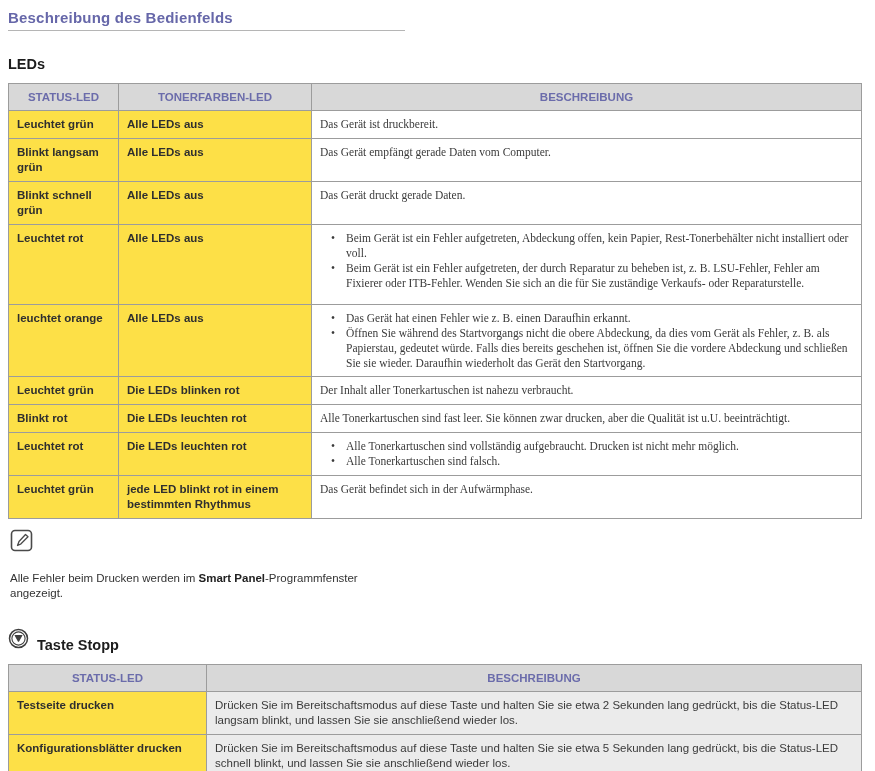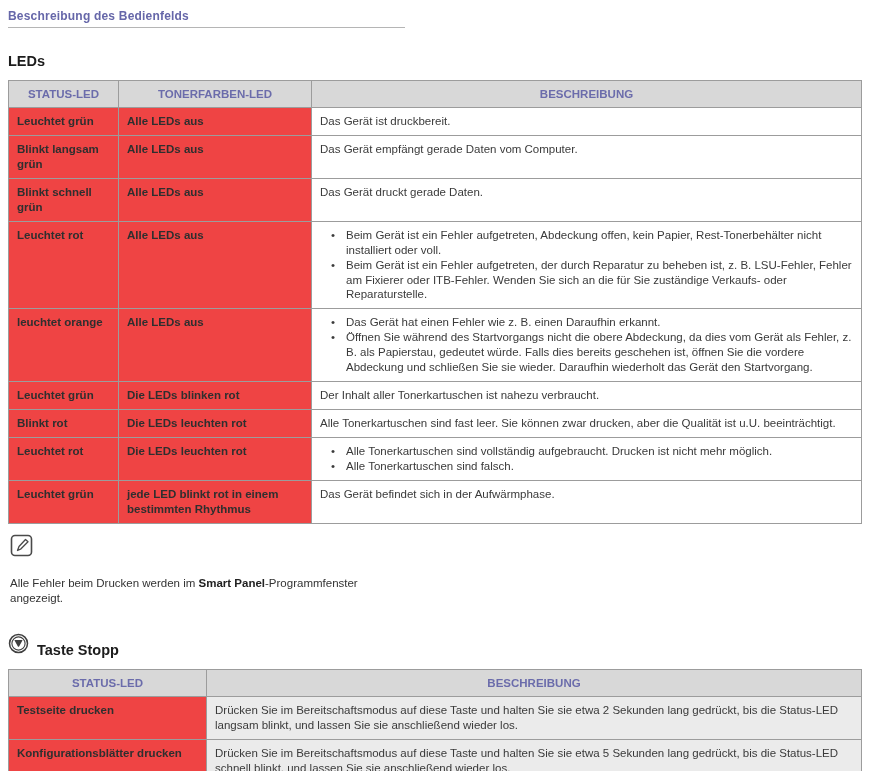--- a/index.html
+++ b/index.html
@@ -8,21 +8,21 @@
     width: 875px;
     height: 771px;
     font-family: "Liberation Sans", sans-serif;
     color: #3a3a3a;
     position: relative;
     overflow: hidden;
   }
   .content { padding: 9px 13px 0 8px; }
 
   .page-title {
-    font-size: 12px;
+    font-size: 15px;
     font-weight: bold;
     color: #6667a9;
     letter-spacing: 0.2px;
   }
   .title-rule {
     width: 397px;
     border: none;
     border-top: 1px solid #b5b5b5;
     margin-top: 4px;
   }
@@ -64,25 +64,25 @@
   th {
     background: #d8d8d8;
     color: #6b6cab;
     font-weight: bold;
     text-align: center;
     height: 27px;
     vertical-align: middle;
     padding: 0 6px;
   }
   td.key {
-    background: #ef4444;
+    background: #fde047;
     font-weight: bold;
     color: #2f2f2f;
   }
-  td.desc { background: #ffffff; color: #3a3a3a; }
+  td.desc { background: #ffffff; color: #3a3a3a; font-family: Liberation Serif, serif; }
   td.desc-gray { background: #ebebeb; color: #3a3a3a; }
 
   .bullet-row { display: flex; }
   .bullet-dot {
     width: 26px;
     flex-shrink: 0;
     text-align: center;
     color: #3a3a3a;
   }
   .bullet-text { flex: 1; }

